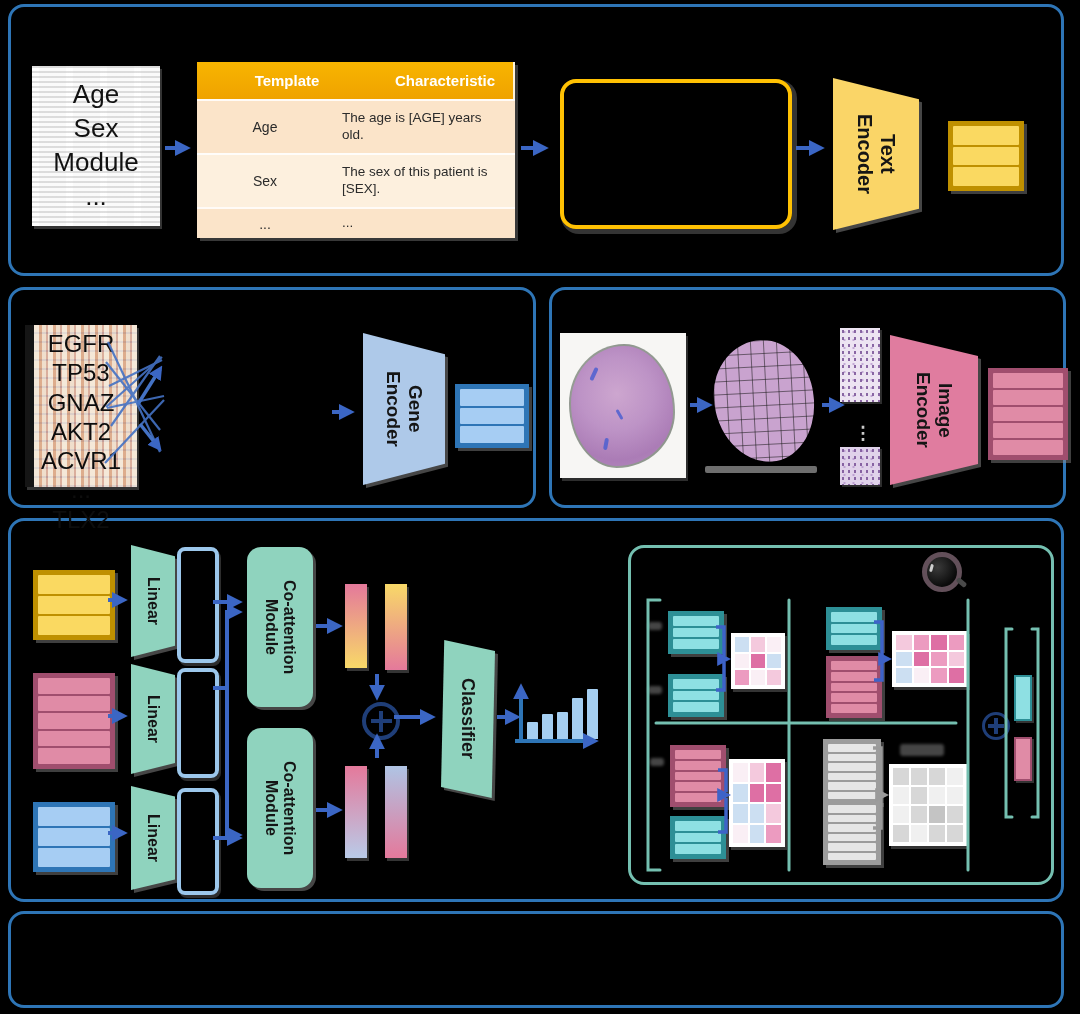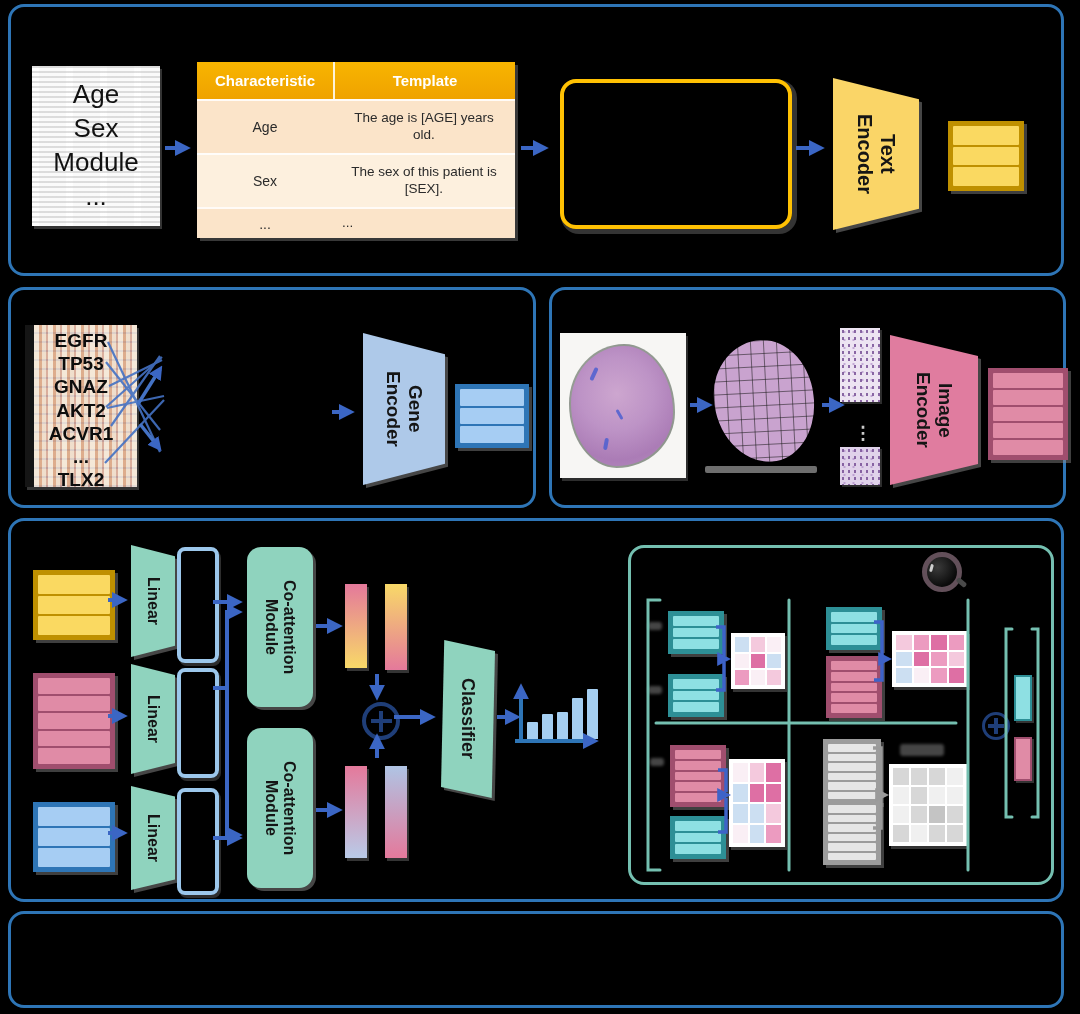--- a/index.html
+++ b/index.html
@@ -30,35 +30,35 @@
   .pill{position:absolute;background:#DEE8F4;border-radius:7px;display:flex;align-items:center;
         padding:0 9px;font-size:13px;font-weight:600;color:#101010;
         box-shadow:2px 3px 0 rgba(140,140,140,.4);}
 
   
   .tbl{position:absolute;display:flex;flex-direction:column;box-shadow:3px 3px 0 rgba(140,140,140,.4);}
   .tbl .hrow{height:37px;display:flex;background:linear-gradient(180deg,#F8B500,#EFA200);}
   .tbl .hcell{color:#fff;font-weight:bold;font-size:15px;display:flex;align-items:center;justify-content:center;}
   .tbl .row{display:flex;border-top:2px solid rgba(255,255,255,.85);}
   .tbl .c1{width:136px;display:flex;align-items:center;justify-content:center;font-size:14px;color:#2b2b2b;}
-  .tbl .c2{flex:1;display:flex;align-items:center;padding:4px 9px;font-size:13.5px;color:#2b2b2b;line-height:1.25;text-align:center;}
+  .tbl .c2{flex:1;display:flex;align-items:center;padding:4px 9px;font-size:13.5px;color:#2b2b2b;line-height:1.25;}
 
   .doc{position:absolute;background:#fafafa;
        background-image:repeating-linear-gradient(180deg,rgba(150,150,150,.30) 0 2px,transparent 2px 5px),
                         repeating-linear-gradient(90deg,rgba(255,255,255,.95) 0 7px,transparent 7px 34px);
        display:flex;align-items:center;justify-content:center;text-align:center;
        box-shadow:2px 3px 0 rgba(130,130,130,.4);}
   .doc .txt{font-size:26px;line-height:1.3;font-weight:500;color:#121212;}
 
   .geneimg{position:absolute;background:#efe0cf;
        background-image:linear-gradient(90deg,#151515 0 9px,transparent 9px),
          repeating-linear-gradient(90deg,rgba(200,110,60,.45) 0 3px,rgba(240,220,200,.4) 3px 7px,rgba(170,60,40,.30) 7px 9px,rgba(250,240,225,.5) 9px 14px),
          repeating-linear-gradient(0deg,rgba(90,110,180,.22) 0 2px,transparent 2px 9px);
        text-align:center;box-shadow:2px 3px 0 rgba(130,130,130,.4);}
-  .geneimg .g{font-size:19px;line-height:1.22;font-weight:700;color:#0d0d0d;}
+  .geneimg .g{font-size:24px;line-height:1.22;font-weight:400;color:#0d0d0d;}
 
   .wsi1{position:absolute;background:#f7f6f4;box-shadow:2px 3px 0 rgba(130,130,130,.35);}
   .blob1{position:absolute;left:9px;top:11px;right:11px;bottom:10px;
        background:radial-gradient(circle at 45% 40%,#cda6cf 0%,#bd93c6 40%,#ab7cb6 72%,#b78fc0 100%);
        border-radius:52% 48% 55% 45% / 48% 55% 45% 52%;border:2px solid rgba(120,170,110,.55);}
   .vein{position:absolute;background:#4c5fd0;border-radius:2px;opacity:.85;}
   .blob2{position:absolute;background-color:#c9a3cf;
        background-image:linear-gradient(rgba(25,25,25,.55) 1.5px,transparent 1.5px),
                         linear-gradient(90deg,rgba(25,25,25,.55) 1.5px,transparent 1.5px);
        background-size:13px 13px;transform:rotate(-3deg);
@@ -119,22 +119,22 @@
     <div class="txt">
       <div>Age</div>
       <div>Sex</div>
       <div>Module</div>
       <div>...</div>
     </div>
   </div>
 
   <div class="tbl" style="left:197px;top:62px;width:318px;height:176px;">
     <div class="hrow">
+      <div class="hcell" style="flex:1;">Template</div>
       <div class="hcell" style="width:136px;border-right:2px solid rgba(255,255,255,.85);">Characteristic</div>
-      <div class="hcell" style="flex:1;">Template</div>
     </div>
     <div class="row" style="height:52px;background:#FBE4C9;">
       <div class="c1">Age</div>
       <div class="c2">The age is [AGE] years old.</div>
     </div>
     <div class="row" style="height:52px;background:#FDF0DE;">
       <div class="c1">Sex</div>
       <div class="c2">The sex of this patient is [SEX].</div>
     </div>
     <div class="row" style="flex:1;background:#FBE4C9;">

